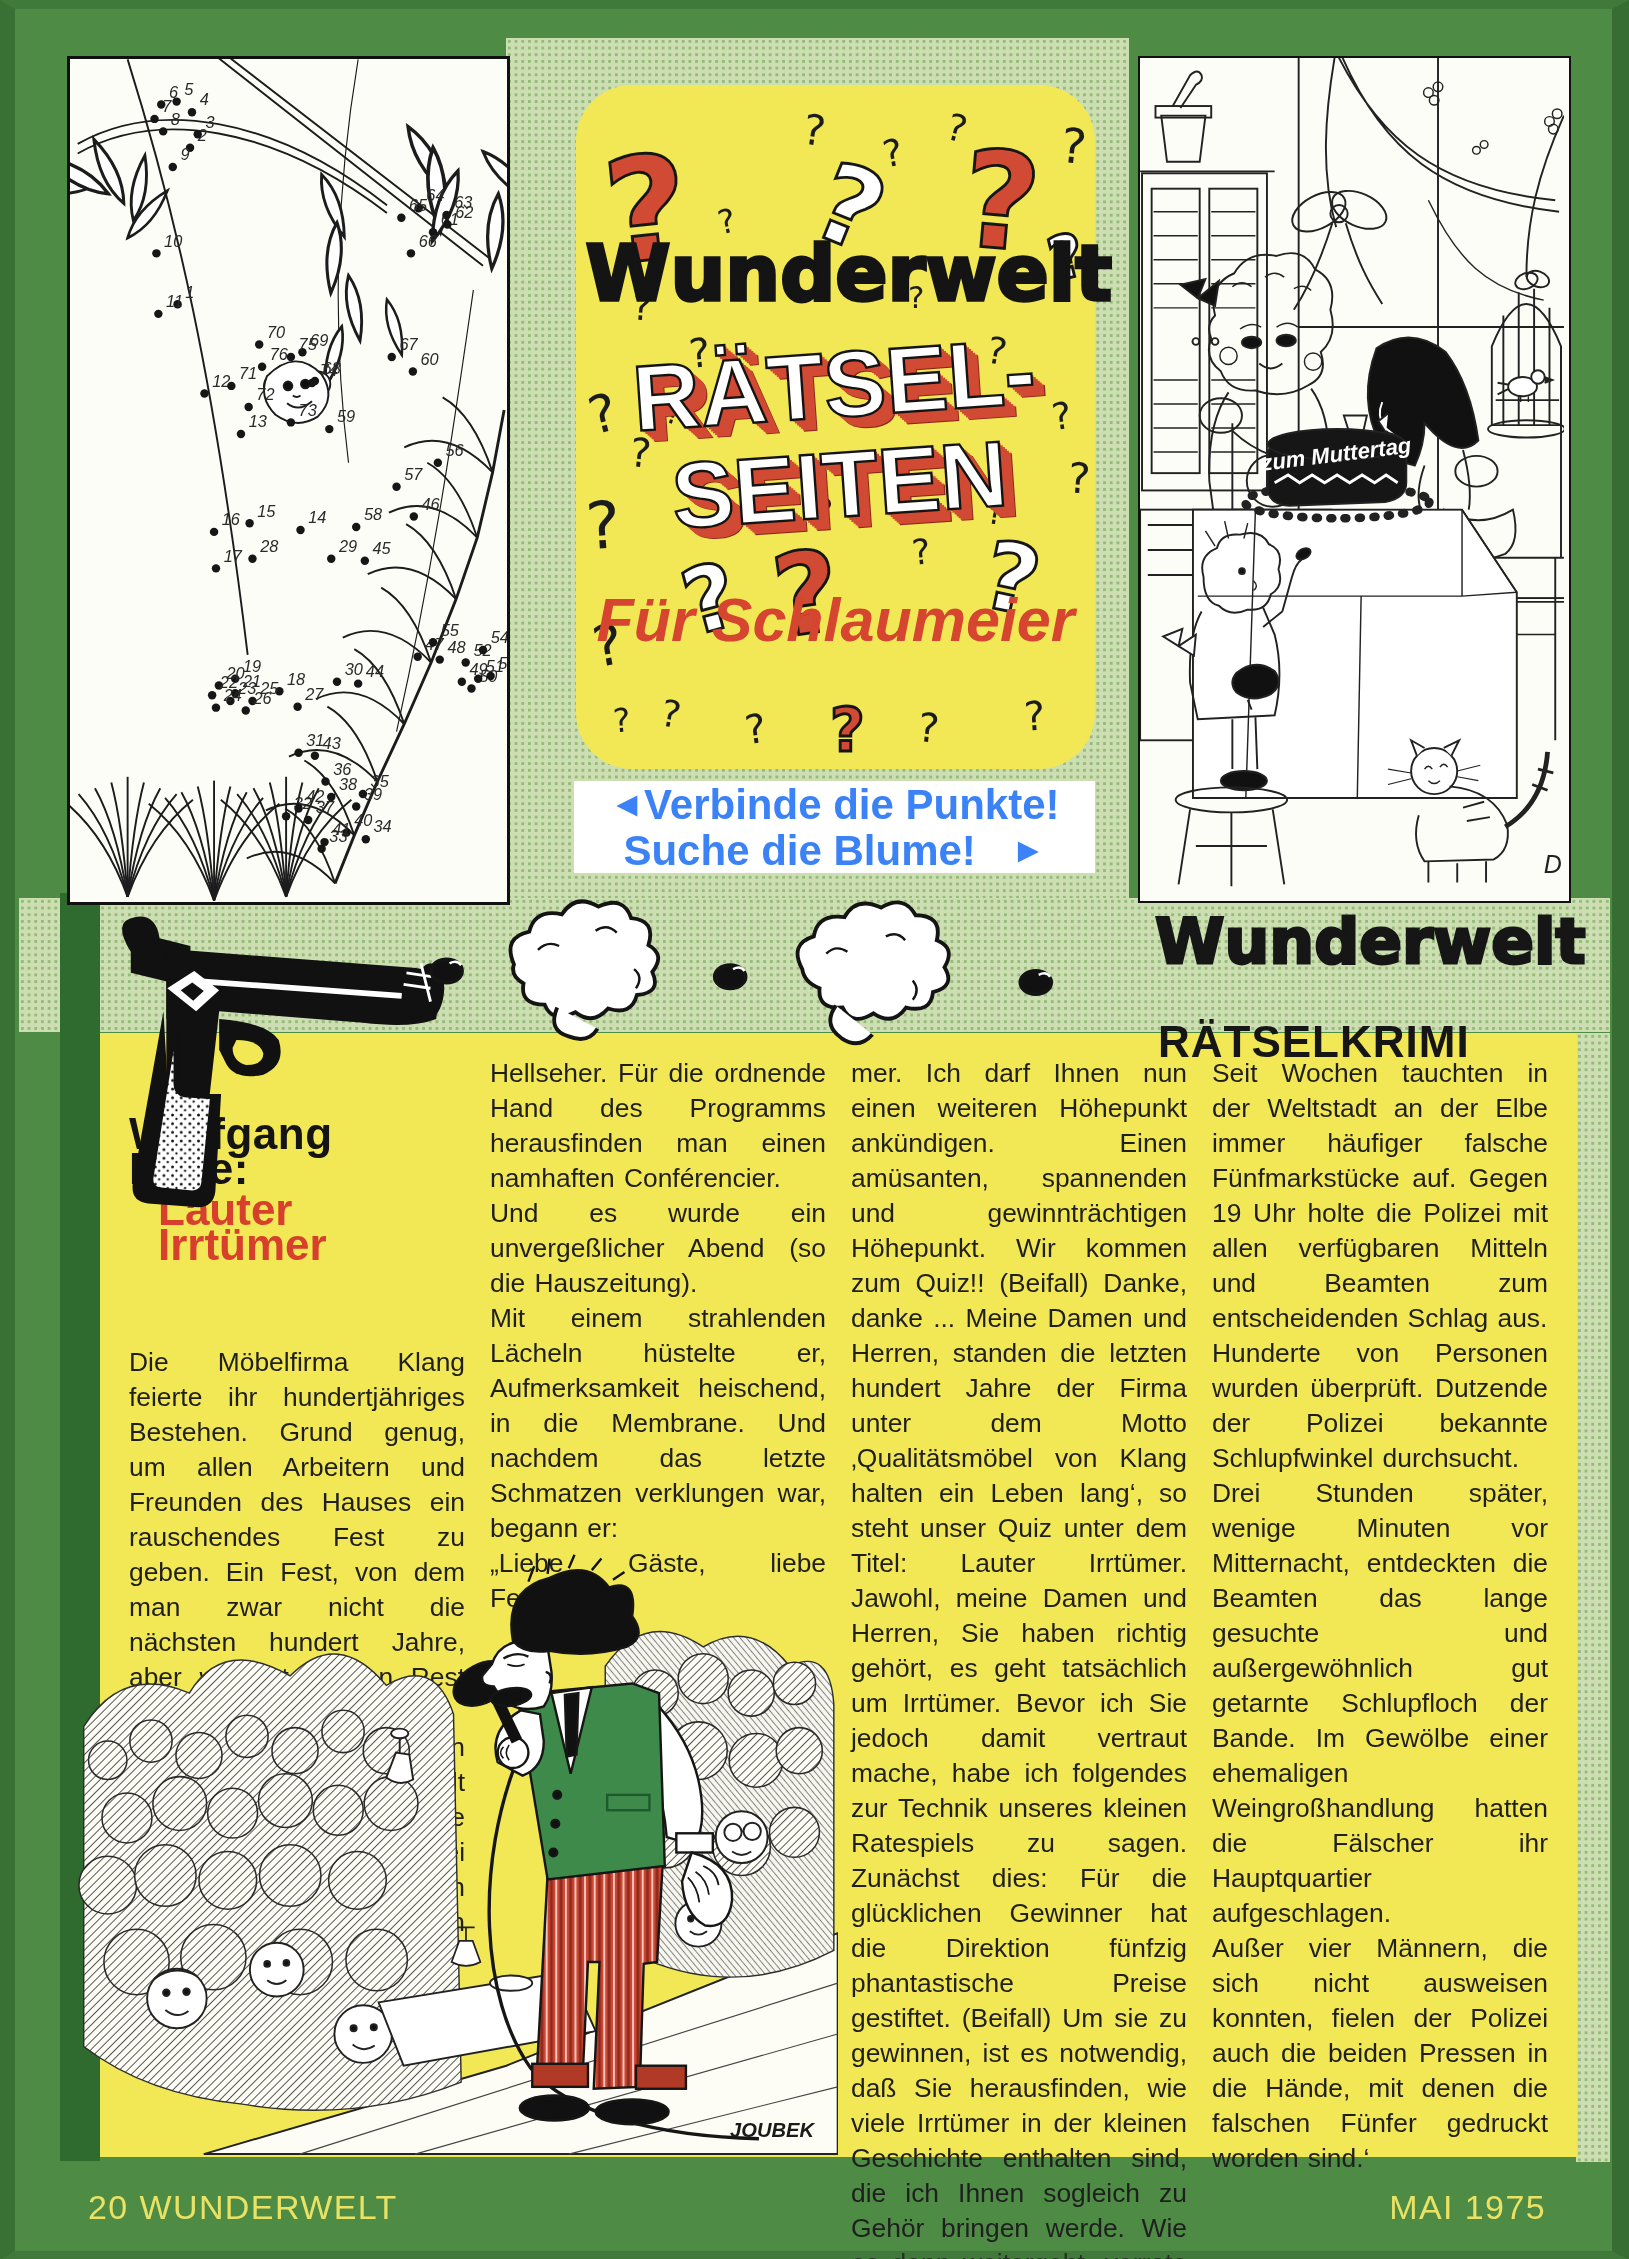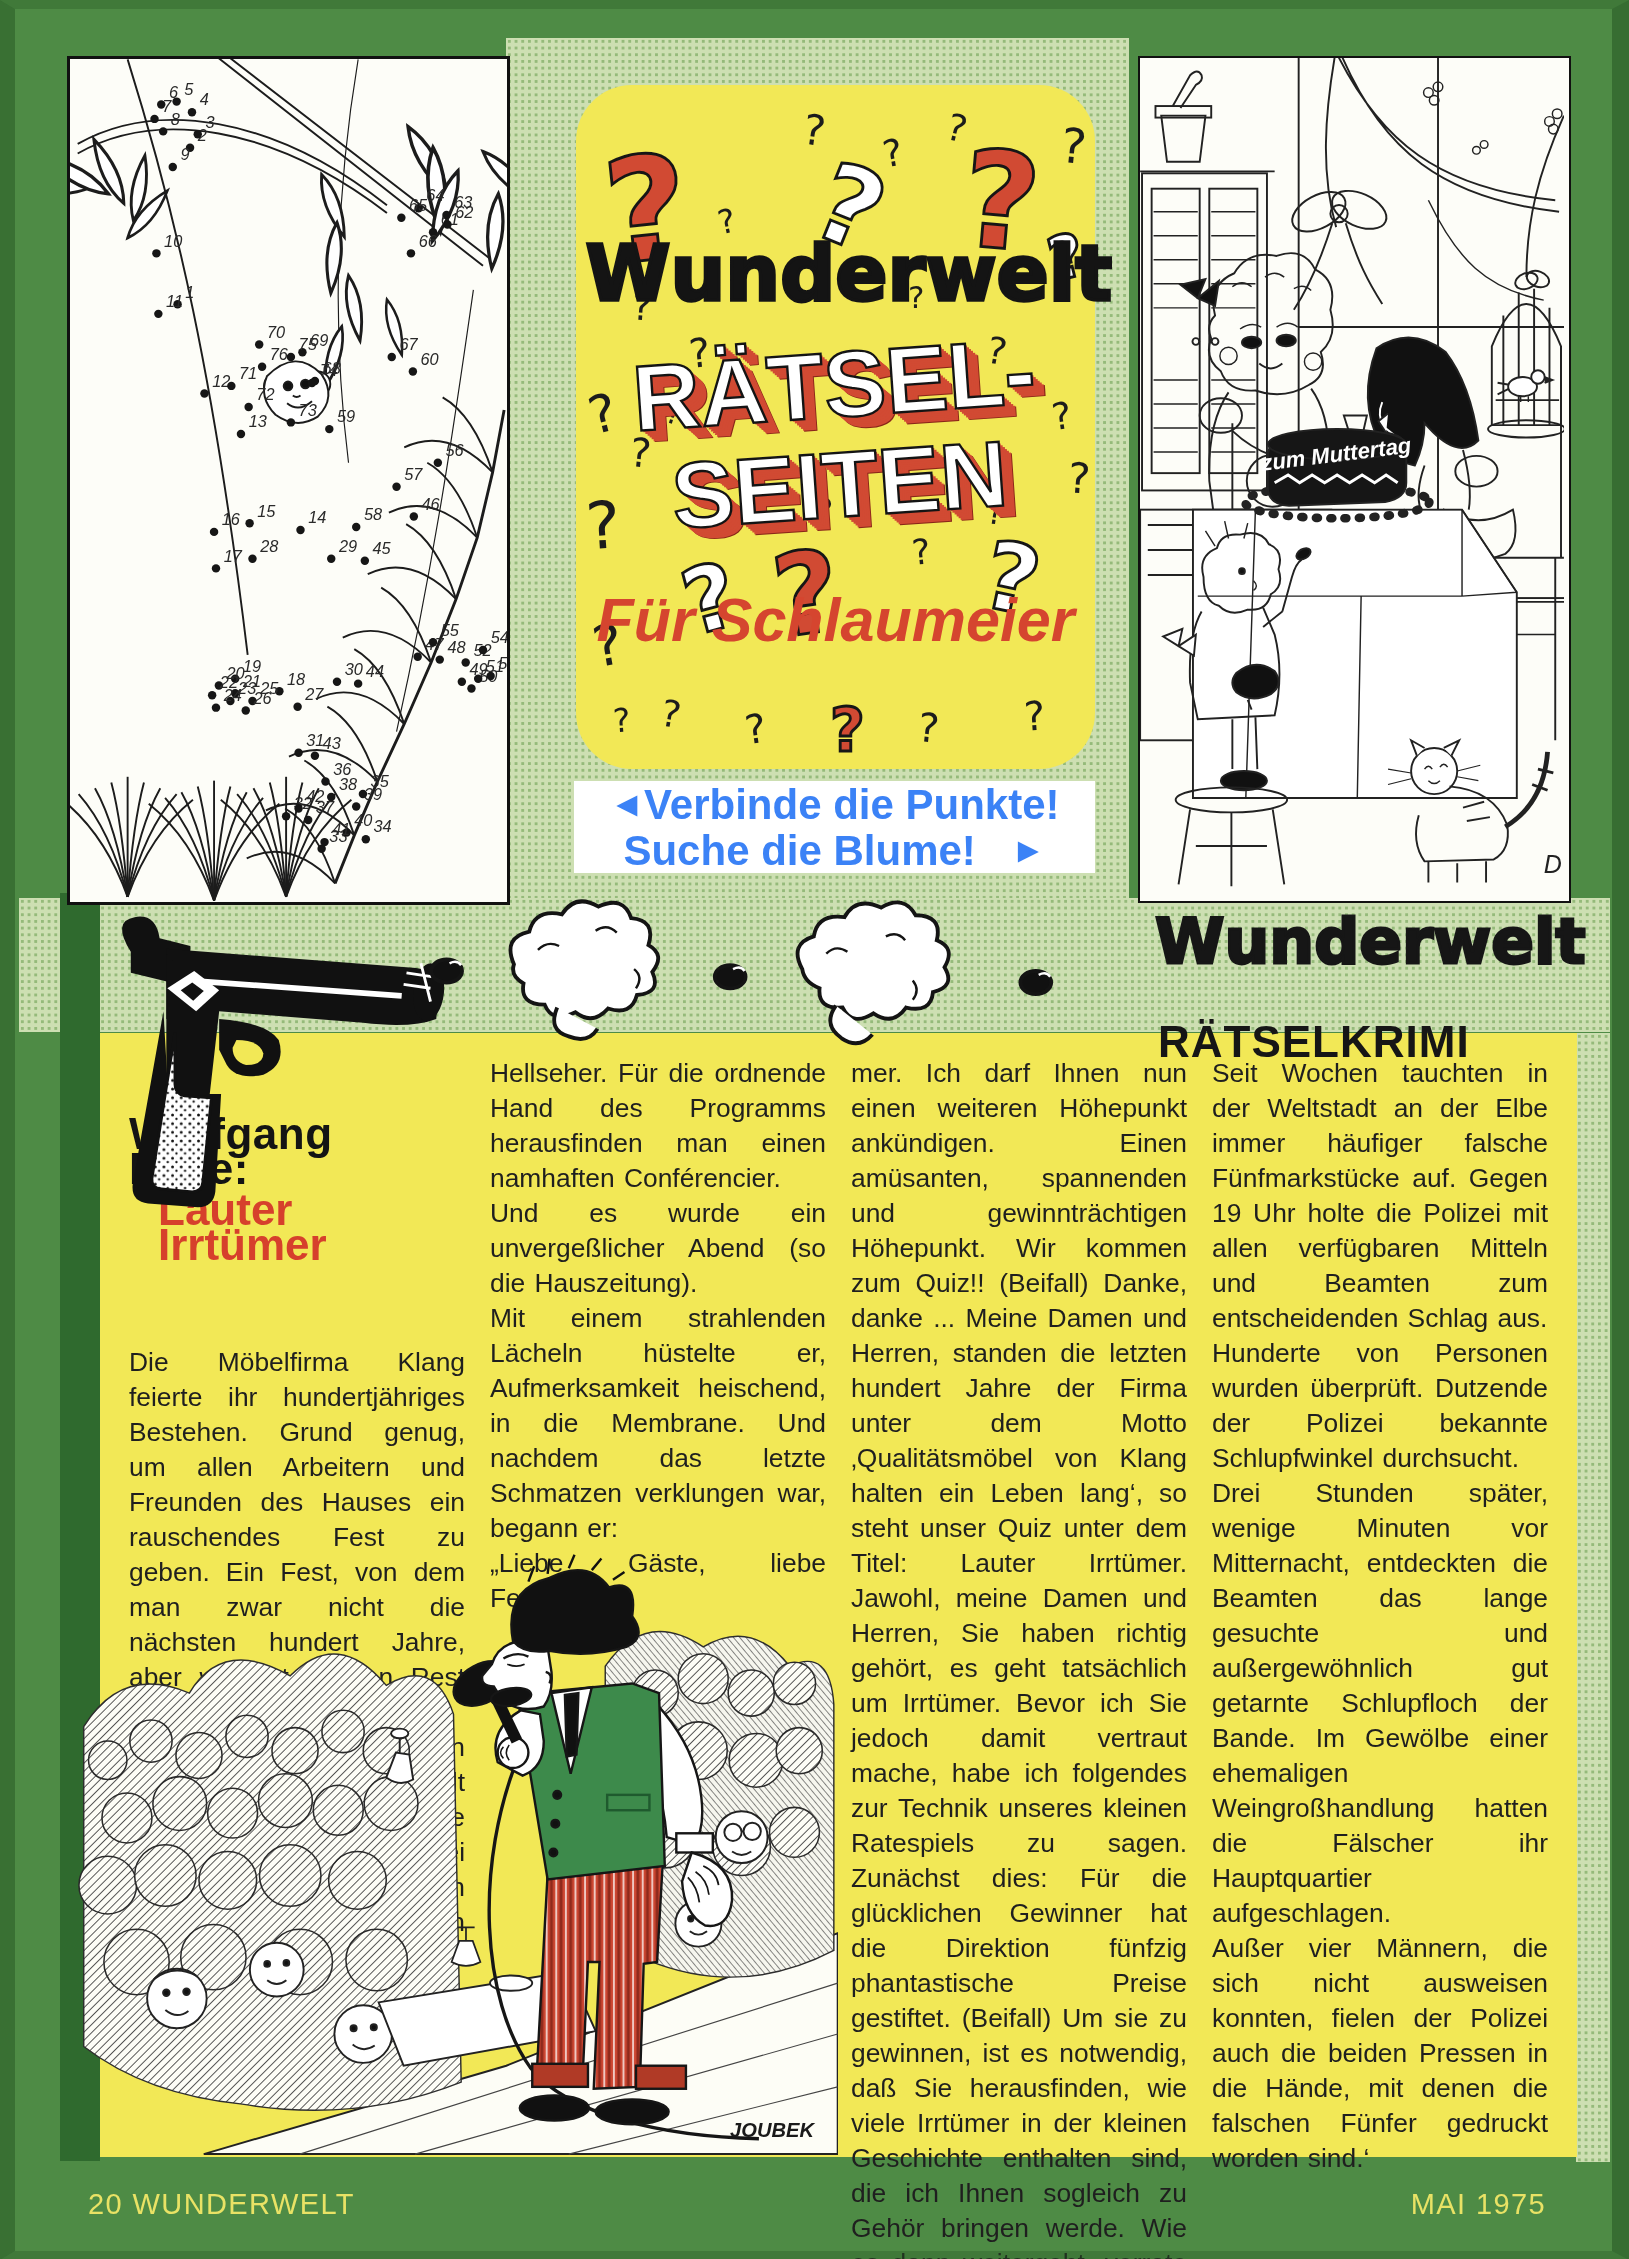--- a/index.html
+++ b/index.html
@@ -65,21 +65,21 @@
         text-align:justify;word-spacing:1.9px;}
   .col p{margin:0;}
   .headline{margin-top:60px;margin-bottom:83px;}
   .headline .author{font-size:44px;font-weight:800;color:#141414;letter-spacing:0.5px;}
   .headline .title{font-size:44px;font-weight:800;color:#d6402c;margin-left:29px;margin-top:5.8px;}
 
   
   .gun-svg{position:absolute;left:75px;top:896px;}
   .clouds-svg{position:absolute;left:413px;top:892px;}
   .crowd-svg{position:absolute;left:69px;top:1549px;}
-  .footer{position:absolute;color:var(--footer-yellow);font-size:29px;letter-spacing:1.4px;}
+  .footer{position:absolute;color:var(--footer-yellow);font-size:34px;letter-spacing:1.4px;}
   .footer.left{left:88px;top:2188px;}
   .footer.right{right:83px;top:2188px;}
   svg text{font-family:"Liberation Sans",sans-serif;}
   .sig{font-style:italic;font-weight:700;}
 </style>
 </head>
 <body>
 
 <div class="page">
 

